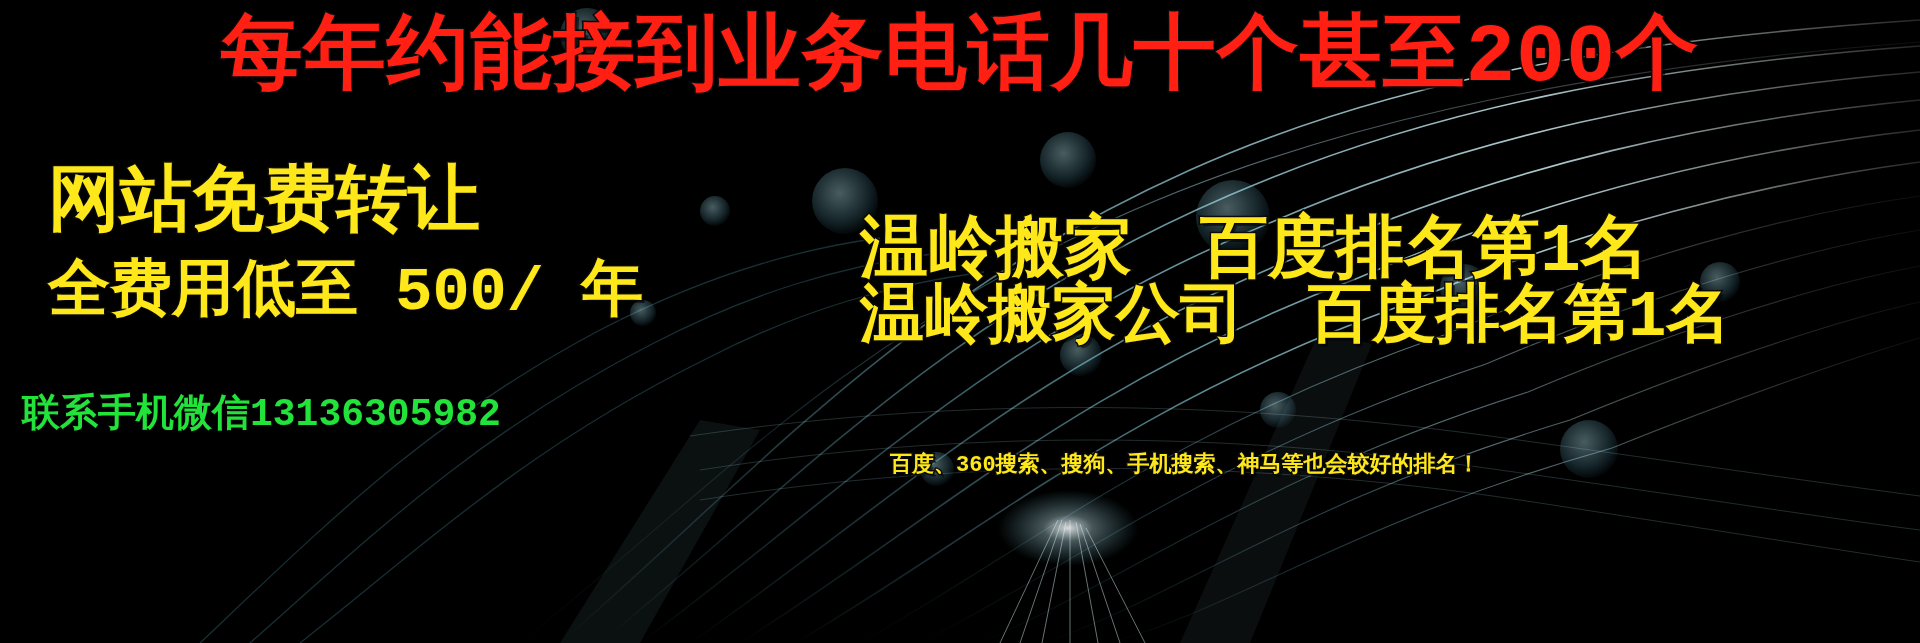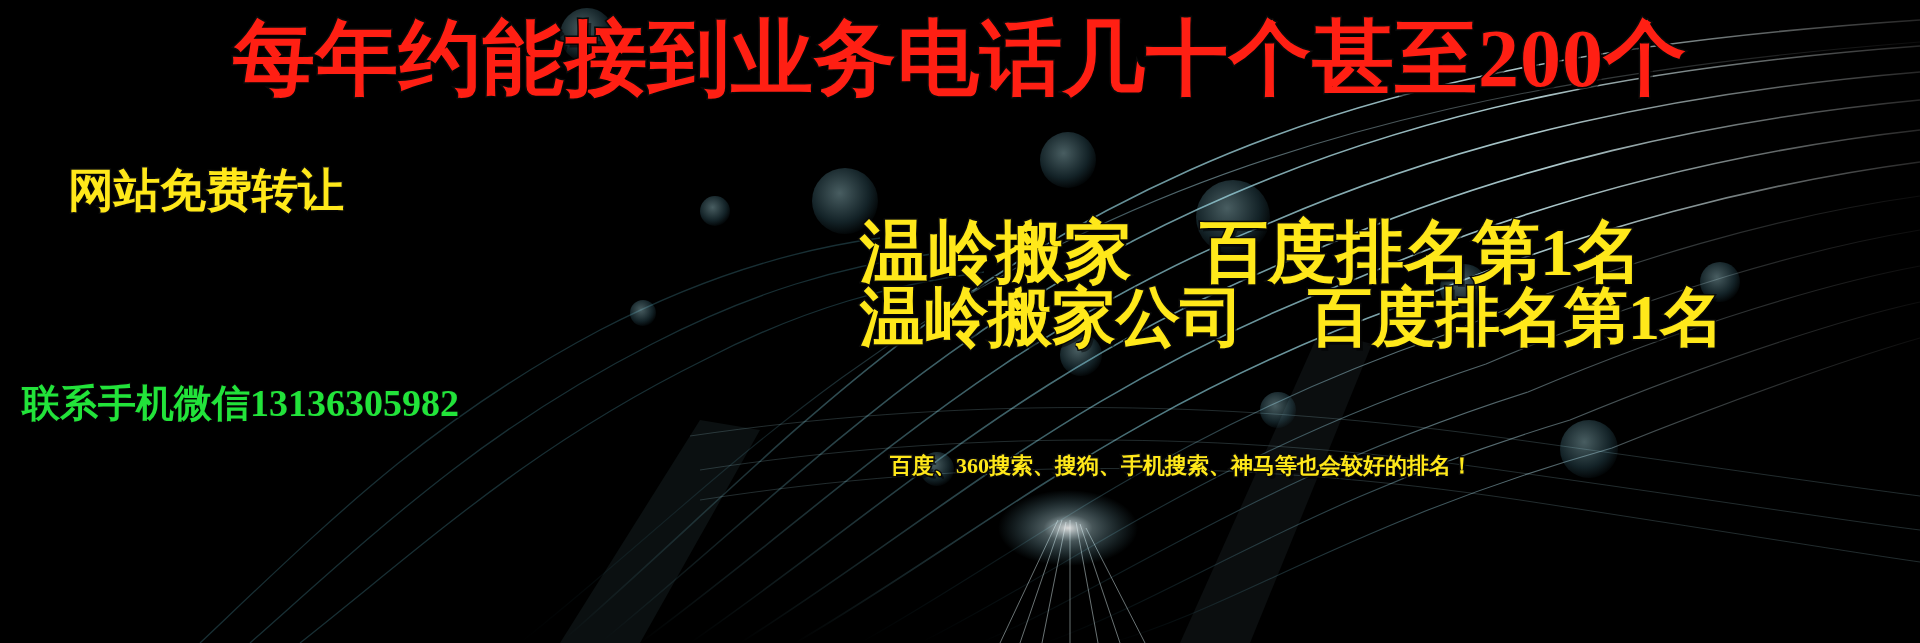--- a/index.html
+++ b/index.html
@@ -5,21 +5,21 @@
   html, body {
     margin: 0;
     padding: 0;
     background: #000;
   }
   #banner {
     position: relative;
     width: 1920px;
     height: 643px;
     overflow: hidden;
-    font-family: Liberation Serif, serif;
+    font-family: Liberation Mono, monospace;
     
     background:
       radial-gradient(ellipse 620px 420px at 1530px 70px, rgba(225,252,255,0.92) 0%, rgba(150,235,248,0.55) 28%, rgba(60,190,222,0.18) 55%, rgba(0,0,0,0) 78%),
       radial-gradient(ellipse 900px 520px at 1290px 300px, rgba(60,215,235,0.55) 0%, rgba(30,170,205,0.25) 45%, rgba(0,0,0,0) 75%),
       linear-gradient(103deg,
         #030a2a 0%,
         #06133 11%,
         #0a2050 24%,
         #0d2f6e 36%,
         #10508f 50%,
@@ -66,27 +66,27 @@
     -webkit-text-stroke: 3px #0b0b0b;
     paint-order: stroke fill;
     text-shadow: 3px 3px 0 rgba(0,0,0,0.5);
   }
   .green {
     color: #22e33a;
     -webkit-text-stroke: 2.5px #050505;
     paint-order: stroke fill;
     text-shadow: 2px 2px 0 rgba(0,0,0,0.55);
   }
-  .offer-1 { left: 48px;  top: 168px; font-size: 46px; margin-left: 20px; }
+  .offer-1 { left: 48px;  top: 168px; font-size: 72px; }
   .offer-2 { left: 48px;  top: 262px; font-size: 62px; }
 
   .rank-1 { left: 860px; top: 186px; font-size: 68px; margin-top: 32px; }
   .rank-2 { left: 860px; top: 286px; font-size: 64px; }
 
-  .contact-1 { left: 22px; top: 384px; font-size: 38px; }
+  .contact-1 { left: 22px; top: 396px; font-size: 38px; }
   .contact-2 { left: 22px; top: 452px; font-size: 38px; }
 
   .note-1 { left: 890px; top: 400px; font-size: 31px; }
   .note-2 { left: 890px; top: 455px; font-size: 22px; }
 </style>
 </head>
 <body>
 
 <div id="banner">
 
@@ -166,20 +166,21 @@
     <div class="bokeh" style="left:1440px; top:264px; width:48px;  height:48px;"></div>
     <div class="bokeh" style="left:1560px; top:420px; width:58px;  height:58px;"></div>
     <div class="bokeh" style="left:1700px; top:262px; width:40px;  height:40px;"></div>
     <div class="bokeh" style="left:920px;  top:452px; width:34px;  height:34px;"></div>
   </div>
 
   <div class="txt headline">每年约能接到业务电话几十个甚至200个</div>
 
   <div class="txt yellow offer-1">网站免费转让</div>
 
+  <div class="txt yellow offer-2">全费用低至 500/ 年</div>
 
   <div class="txt yellow rank-1">温岭搬家　百度排名第1名</div>
 
   <div class="txt yellow rank-2">温岭搬家公司　百度排名第1名</div>
 
   <div class="txt green contact-1">联系手机微信13136305982</div>
 
 
 
   <div class="txt yellow note-2">百度、360搜索、搜狗、手机搜索、神马等也会较好的排名！</div>

